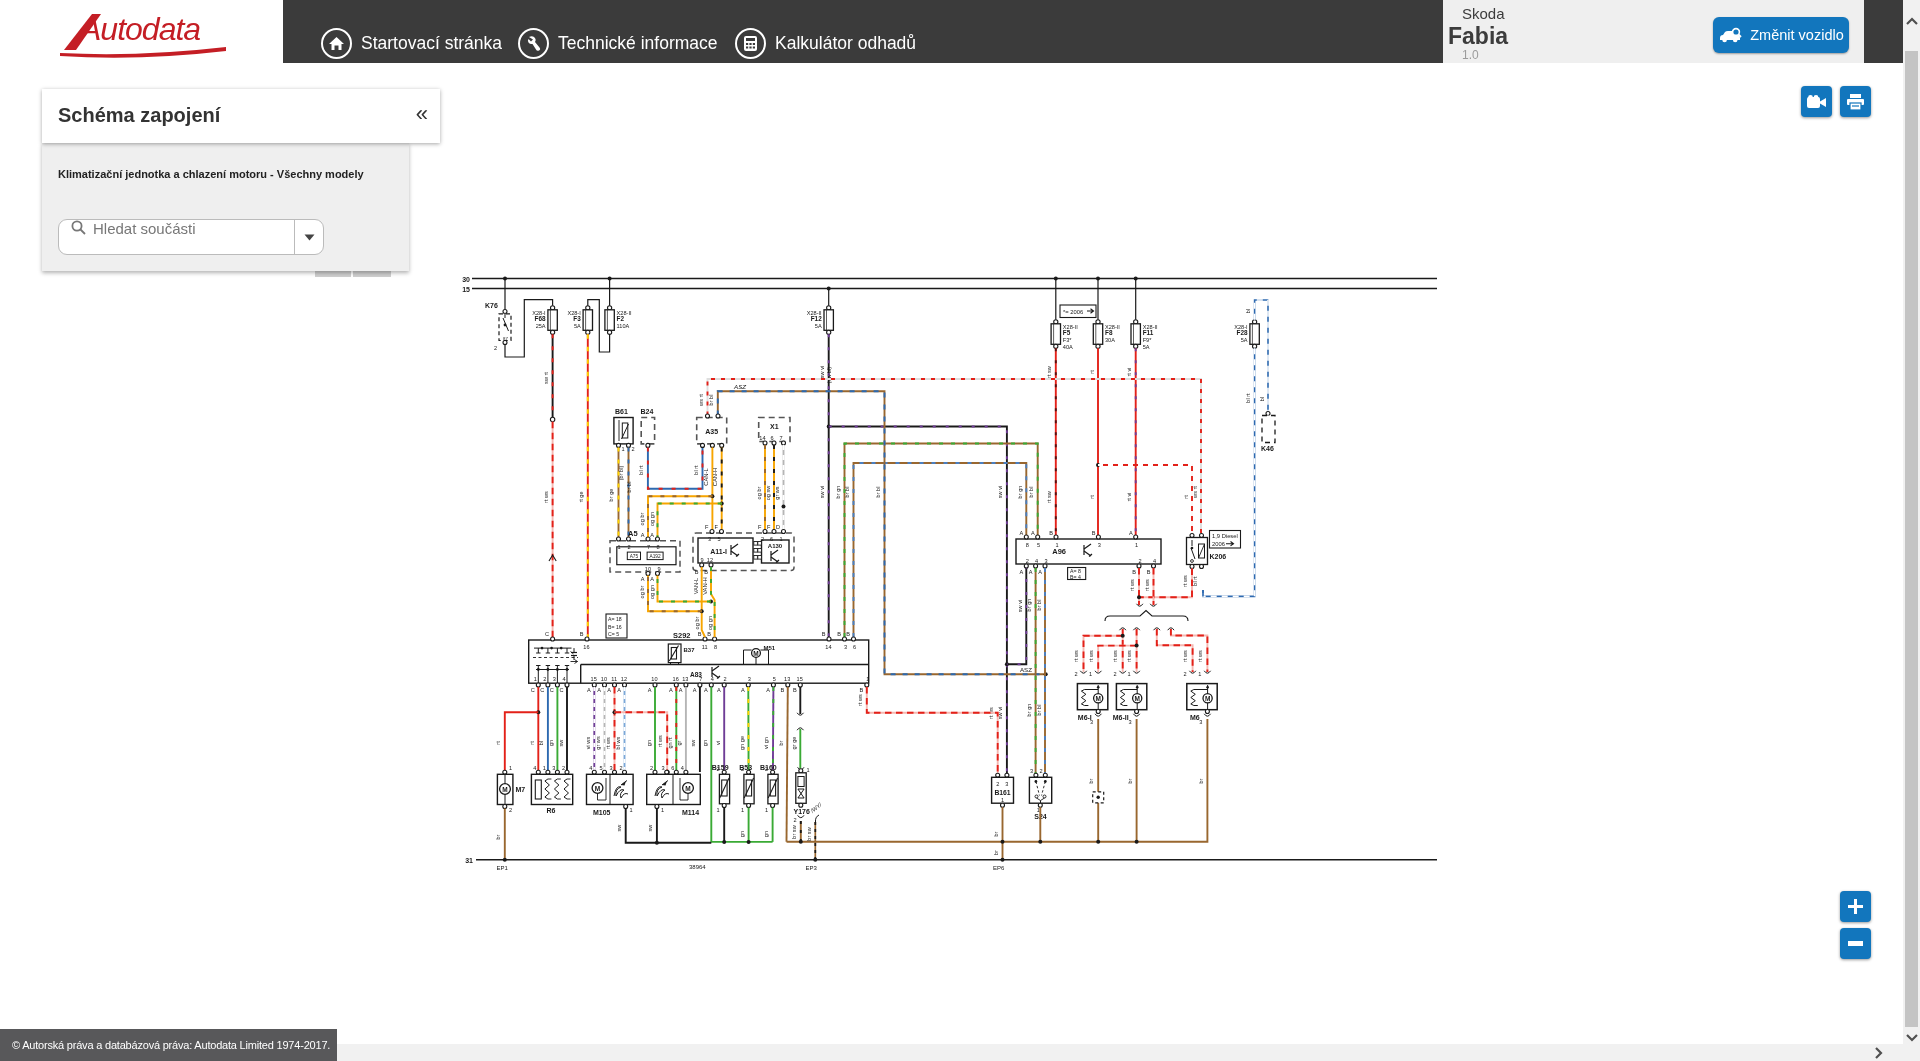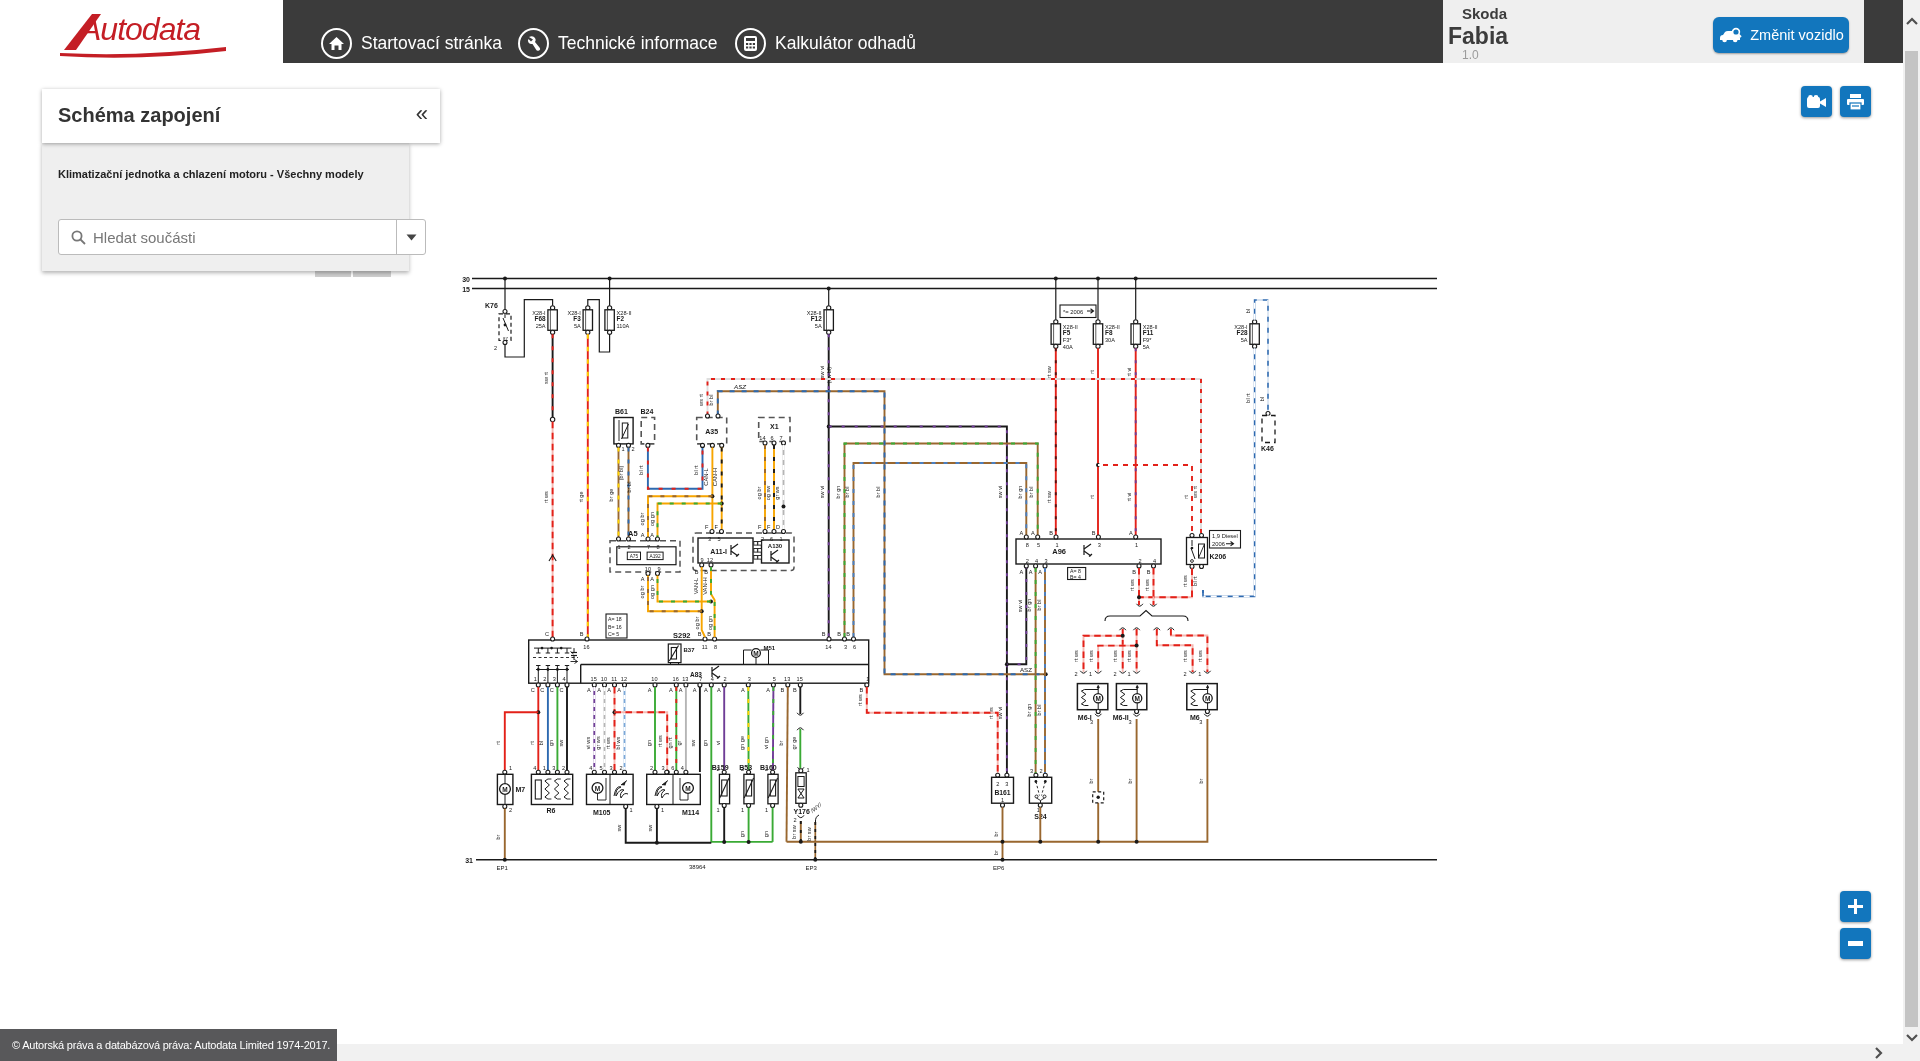--- a/index.html
+++ b/index.html
@@ -3,31 +3,31 @@
 <style>
 *{margin:0;padding:0;box-sizing:border-box}
 html,body{width:1920px;height:1061px;overflow:hidden;background:#fff;font-family:"Liberation Sans",sans-serif}
 #topbar{position:absolute;left:0;top:0;width:1903px;height:63px;background:#3b3b3b}
 #logo{position:absolute;left:0;top:0;width:283px;height:63px;background:#fff}
 #logotxt{position:absolute;left:80px;top:11px;font-size:32px;font-weight:normal;font-style:italic;color:#c41e25;letter-spacing:-1px}
 #nav{position:absolute;left:283px;top:0;height:63px;color:#fff;font-size:17.5px}
 .navitem{position:absolute;top:13px;height:61px;display:flex;align-items:center;white-space:nowrap}
 .navico{width:31px;height:31px;border:2.5px solid #fff;border-radius:50%;display:flex;align-items:center;justify-content:center;margin-right:9px;flex:none}
 #vehpanel{position:absolute;left:1443px;top:0;width:421px;height:63px;background:#efefef}
-#vehpanel .mk{position:absolute;left:19px;top:5px;font-size:15px;font-weight:bold;color:#3c3c3c}
+#vehpanel .mk{position:absolute;left:19px;top:5px;font-size:15px;font-weight:normal;color:#3c3c3c}
 #vehpanel .md{position:absolute;left:5px;top:23px;font-size:23px;font-weight:bold;color:#3c3c3c}
 #vehpanel .vr{position:absolute;left:19px;top:48px;font-size:12px;color:#9b9b9b}
 #chgbtn{position:absolute;left:1713px;top:17px;width:136px;height:36px;background:#1276bd;border-radius:6px;color:#fff;font-size:14.5px;display:flex;align-items:center;justify-content:center;box-shadow:0 1px 2px rgba(0,0,0,.35)}
 #panel{position:absolute;left:42px;top:89px;width:398px;z-index:5}
 #panelhead{position:absolute;left:0;top:0;width:398px;height:54px;background:#fff;box-shadow:0 1px 4px rgba(0,0,0,.35)}
 #panelhead h1{font-size:20px;font-weight:bold;color:#333;position:absolute;left:16px;top:15px}
 #panelhead .coll{position:absolute;right:12px;top:12px;font-size:22px;color:#333}
 #panelbody{position:absolute;left:0;top:54px;width:367px;height:128px;background:#efefef;box-shadow:0 2px 4px rgba(0,0,0,.3);padding:21px 16px}
 #panelbody .ttl{font-size:11px;font-weight:bold;color:#222;line-height:21.5px;width:340px}
-#srch{position:absolute;left:16px;top:76px;width:368px;height:36px;background:#fff;border:1px solid #bbb;border-radius:3px;display:flex;align-items:center}
+#srch{position:absolute;left:16px;top:76px;width:266px;height:36px;background:#fff;border:1px solid #bbb;border-radius:9px;display:flex;}
 #srch .ph{color:#777;font-size:15px;margin-left:34px}
 #srch .dd{position:absolute;right:0;top:0;width:29px;height:34px;border-left:1px solid #bbb;display:flex;align-items:center;justify-content:center}
 .iconbtn{position:absolute;width:31px;height:31px;background:#1276bd;border-radius:4px;box-shadow:0 1px 3px rgba(0,0,0,.4);display:flex;align-items:center;justify-content:center}
 #copy{position:absolute;left:0;top:1029px;width:337px;height:32px;background:#58585a;color:#fff;font-size:11px;letter-spacing:-0.2px;display:flex;align-items:center;padding-left:12px;white-space:nowrap}
 #vsb{position:absolute;left:1903px;top:0;width:17px;height:1044px;background:#f1f1f1}
 #vsbthumb{position:absolute;left:2px;top:51px;width:13px;height:976px;background:#c4c4c4}
 #hsb{position:absolute;left:337px;top:1044px;width:1583px;height:17px;background:#f1f1f1}
 .chev{position:absolute;color:#505050;font-weight:bold}
 #diag{position:absolute;left:0;top:0;width:1920px;height:1061px}
 .tabstub{position:absolute;top:271px;height:6px;background:#cfcfcf}

